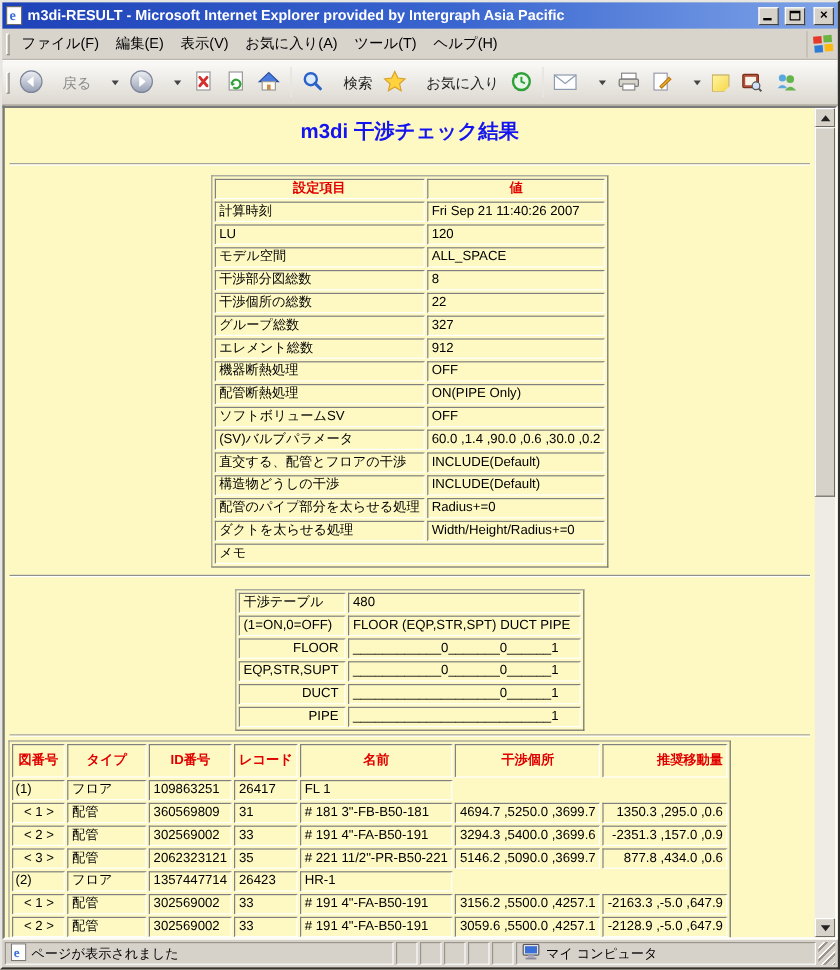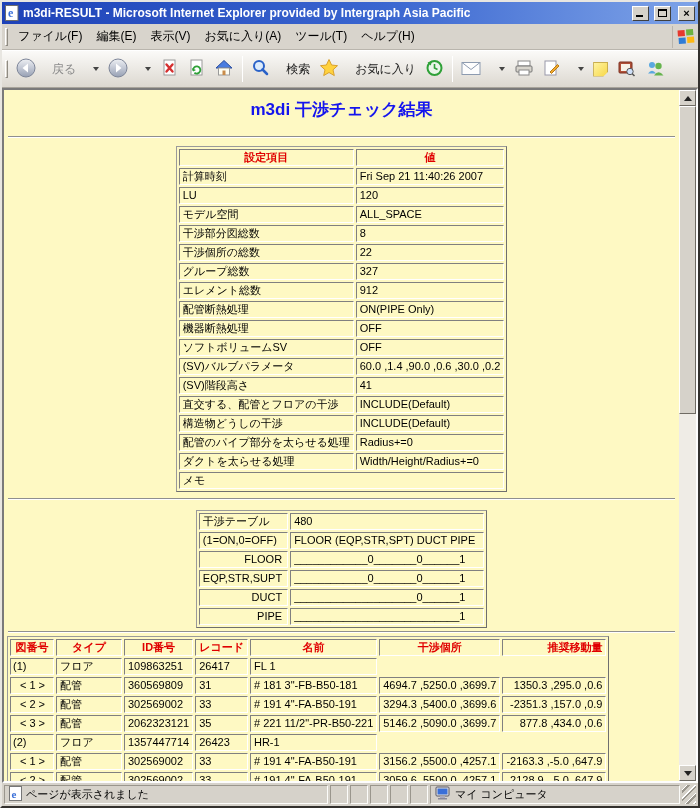--- a/index.html
+++ b/index.html
@@ -57,21 +57,21 @@
 th { color:#e00000; font-weight:bold; text-align:center; }
 
 .t1 { margin:8px auto 0 auto; }
 .t1 .lbl { width:172px; } .t1 .val { width:148px; }
 
 .t2 { margin:10px auto 0 auto; }
 .t2 .lbl { width:84px; } .t2 .val { width:194px; }
 .t2 tr.r .lbl { text-align:right; padding-right:5px; }
 
 .t3 { margin:3px 0 0 3px; }
-.t3 th { height:17px; }
+.t3 th { height:28px; }
 .t3 .c-no { width:44px; } .t3 .c-type { width:66px; } .t3 .c-id { width:56px; }
 .t3 .c-rec { width:42px; } .t3 .c-name { width:112px;margin-left:31px; } .t3 .c-pos { width:100px; } .t3 .c-move { width:88px;text-align:right; }
 .t3 td.c-no { text-align:right; padding-right:8px; }
 .t3 tr.floor td.c-no { text-align:left; padding-left:2px; }
 .t3 td.c-pos, .t3 td.c-move { text-align:right; }
 .t3 tr.floor td.c-pos, .t3 tr.floor td.c-move { border:none; background:transparent; }
 
 
 .vscroll { position:absolute; right:0; top:0; bottom:0; width:17px; background:#efece6; }
 .vs-btn { position:absolute; left:0; right:0; height:16px; background:#d6d2ca;
@@ -306,43 +306,39 @@
               <td class="lbl">グループ総数</td>
               <td class="val">327</td>
             </tr>
 
             <tr>
               <td class="lbl">エレメント総数</td>
               <td class="val">912</td>
             </tr>
 
             <tr>
+              <td class="lbl">機器断熱処理</td>
+              <td class="val">OFF</td>
+            </tr>
+
+            <tr>
               <td class="lbl">配管断熱処理</td>
               <td class="val">ON(PIPE Only)</td>
             </tr>
 
             <tr>
-              <td class="lbl">機器断熱処理</td>
-              <td class="val">OFF</td>
-            </tr>
-
-            <tr>
               <td class="lbl">ソフトボリュームSV</td>
               <td class="val">OFF</td>
             </tr>
 
             <tr>
               <td class="lbl">(SV)バルブパラメータ</td>
               <td class="val">60.0 ,1.4 ,90.0 ,0.6 ,30.0 ,0.2</td>
             </tr>
 
-            <tr>
-              <td class="lbl">(SV)階段高さ</td>
-              <td class="val">41</td>
-            </tr>
 
             <tr>
               <td class="lbl">直交する、配管とフロアの干渉</td>
               <td class="val">INCLUDE(Default)</td>
             </tr>
 
             <tr>
               <td class="lbl">構造物どうしの干渉</td>
               <td class="val">INCLUDE(Default)</td>
             </tr>

